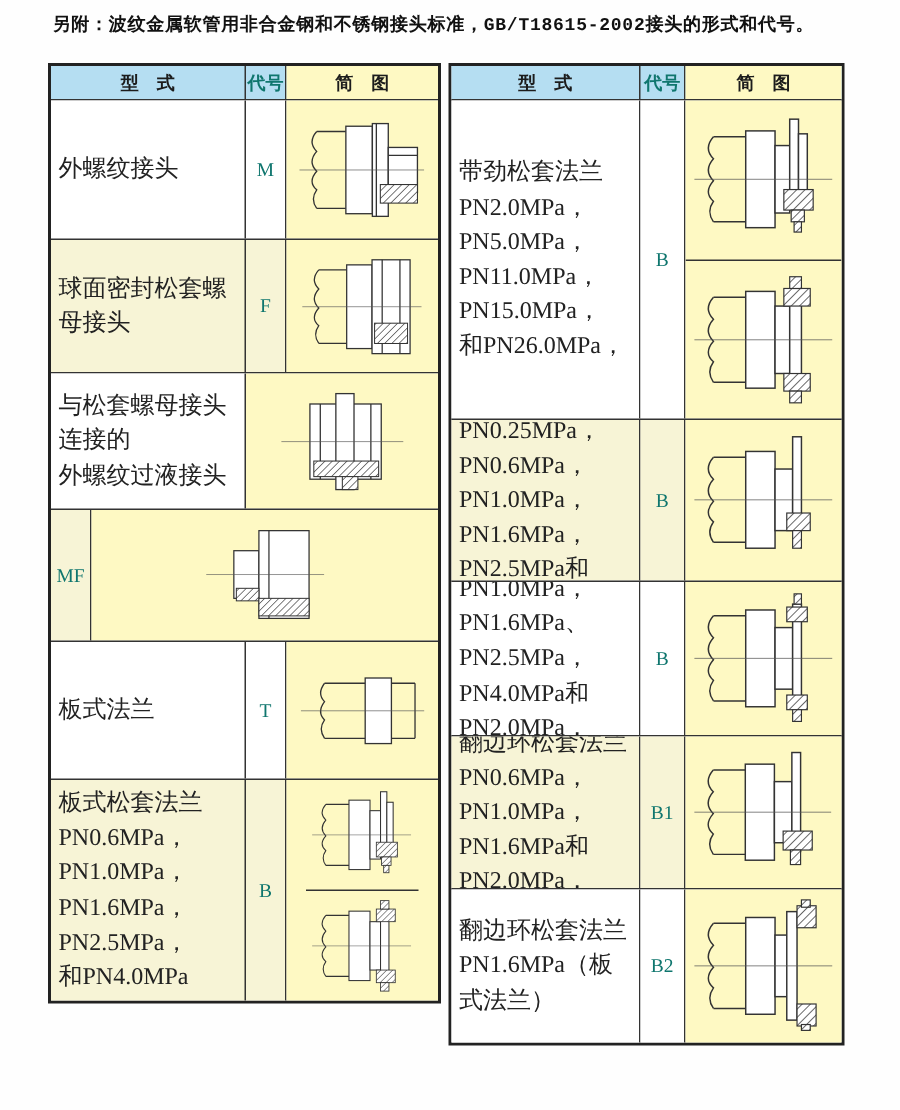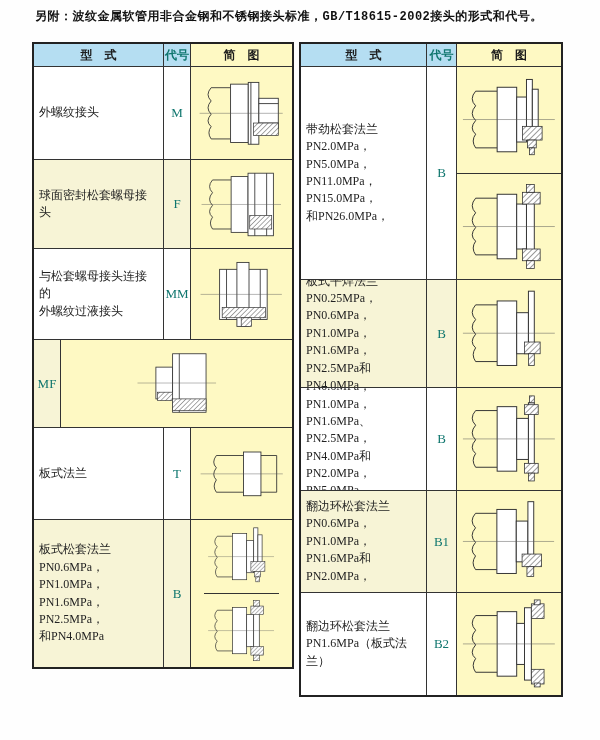--- a/index.html
+++ b/index.html
@@ -21,21 +21,21 @@
   .row{display:flex;box-sizing:border-box;border-top:1px solid #333;}
   .row:first-child{border-top:none;}
   .cell{box-sizing:border-box;border-right:1px solid #333;display:flex;align-items:center;overflow:hidden;}
   .cell:last-child{border-right:none;}
   .hdr{background:var(--header-bg,#b5def2);}
   .hdr .cell{justify-content:center;font-weight:bold;font-size:12px;
     font-family:"Liberation Serif",serif;}
   .bg-yellow .type,.bg-yellow .code{background:var(--row-yellow,#f7f4d6);}
   .bg-white .type,.bg-white .code{background:#fff;}
   .type{justify-content:flex-start;padding:0 5px;}
-  .tx{font-size:12px;line-height:1.45;font-family:"Liberation Serif",serif;
+  .tx{font-size:16px;line-height:1.45;font-family:"Liberation Serif",serif;
     white-space:pre-line;color:#222;}
   .code{justify-content:center;font-family:"Liberation Serif",serif;
     font-size:13px;color:#0f766e;}
   .diagram{flex:1;background:#fef9c3;display:flex;flex-direction:column;padding:0;}
   .tbl-left .type{width:130px;}
   .tbl-left .code{width:27px;}
   .tbl-right .type{width:126px;}
   .tbl-right .code{width:30px;}
   .sub{flex:1;display:flex;align-items:center;justify-content:center;overflow:hidden;}
   .sub + .sub{border-top:1px solid #333;}
@@ -111,23 +111,20 @@
             <line class="cl" x1="3" y1="45" x2="97" y2="45"></line>
           </svg>
         </div>
       </div>
     </div>
     <div class="row bg-white" style="height:91px">
       <div class="cell type">
         <div class="tx">与松套螺母接头连接的
 外螺纹过液接头</div>
       </div>
-      <div class="cell code">
-        <span>MM</span>
-      </div>
       <div class="cell diagram">
         <div class="sub">
           <svg viewBox="0 0 100 90" preserveAspectRatio="xMidYMid meet">
             <rect class="w" x="25" y="16" width="55" height="58"></rect>
             <line x1="33" y1="16" x2="33" y2="74"></line>
             <line x1="72" y1="16" x2="72" y2="74"></line>
             <rect class="w" x="45" y="8" width="14" height="74"></rect>
             <rect class="ht" x="28" y="60" width="50" height="12"></rect>
             <rect class="ht" x="50" y="72" width="12" height="10"></rect>
             <line class="cl" x1="3" y1="45" x2="97" y2="45"></line>

